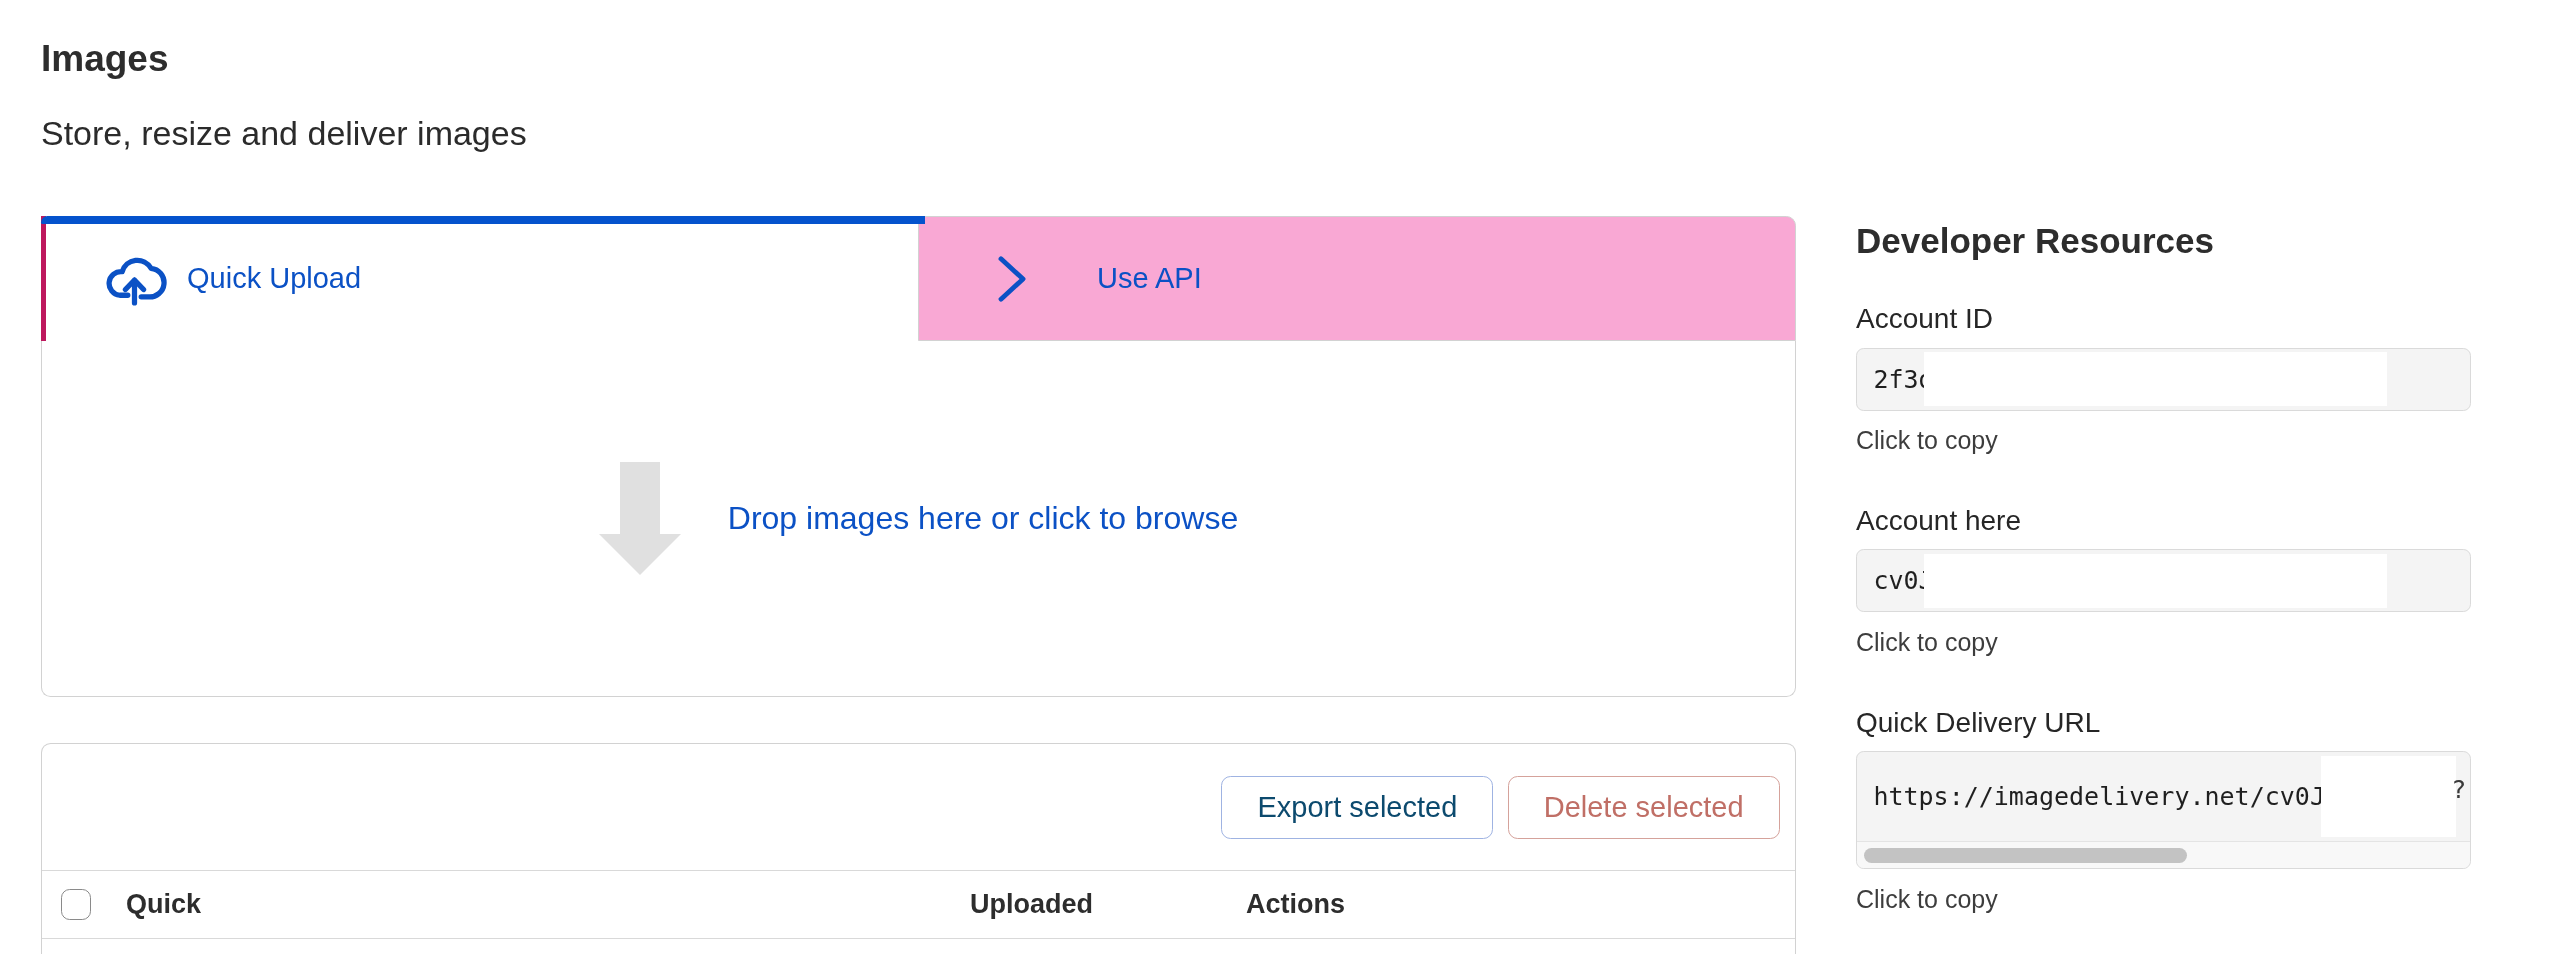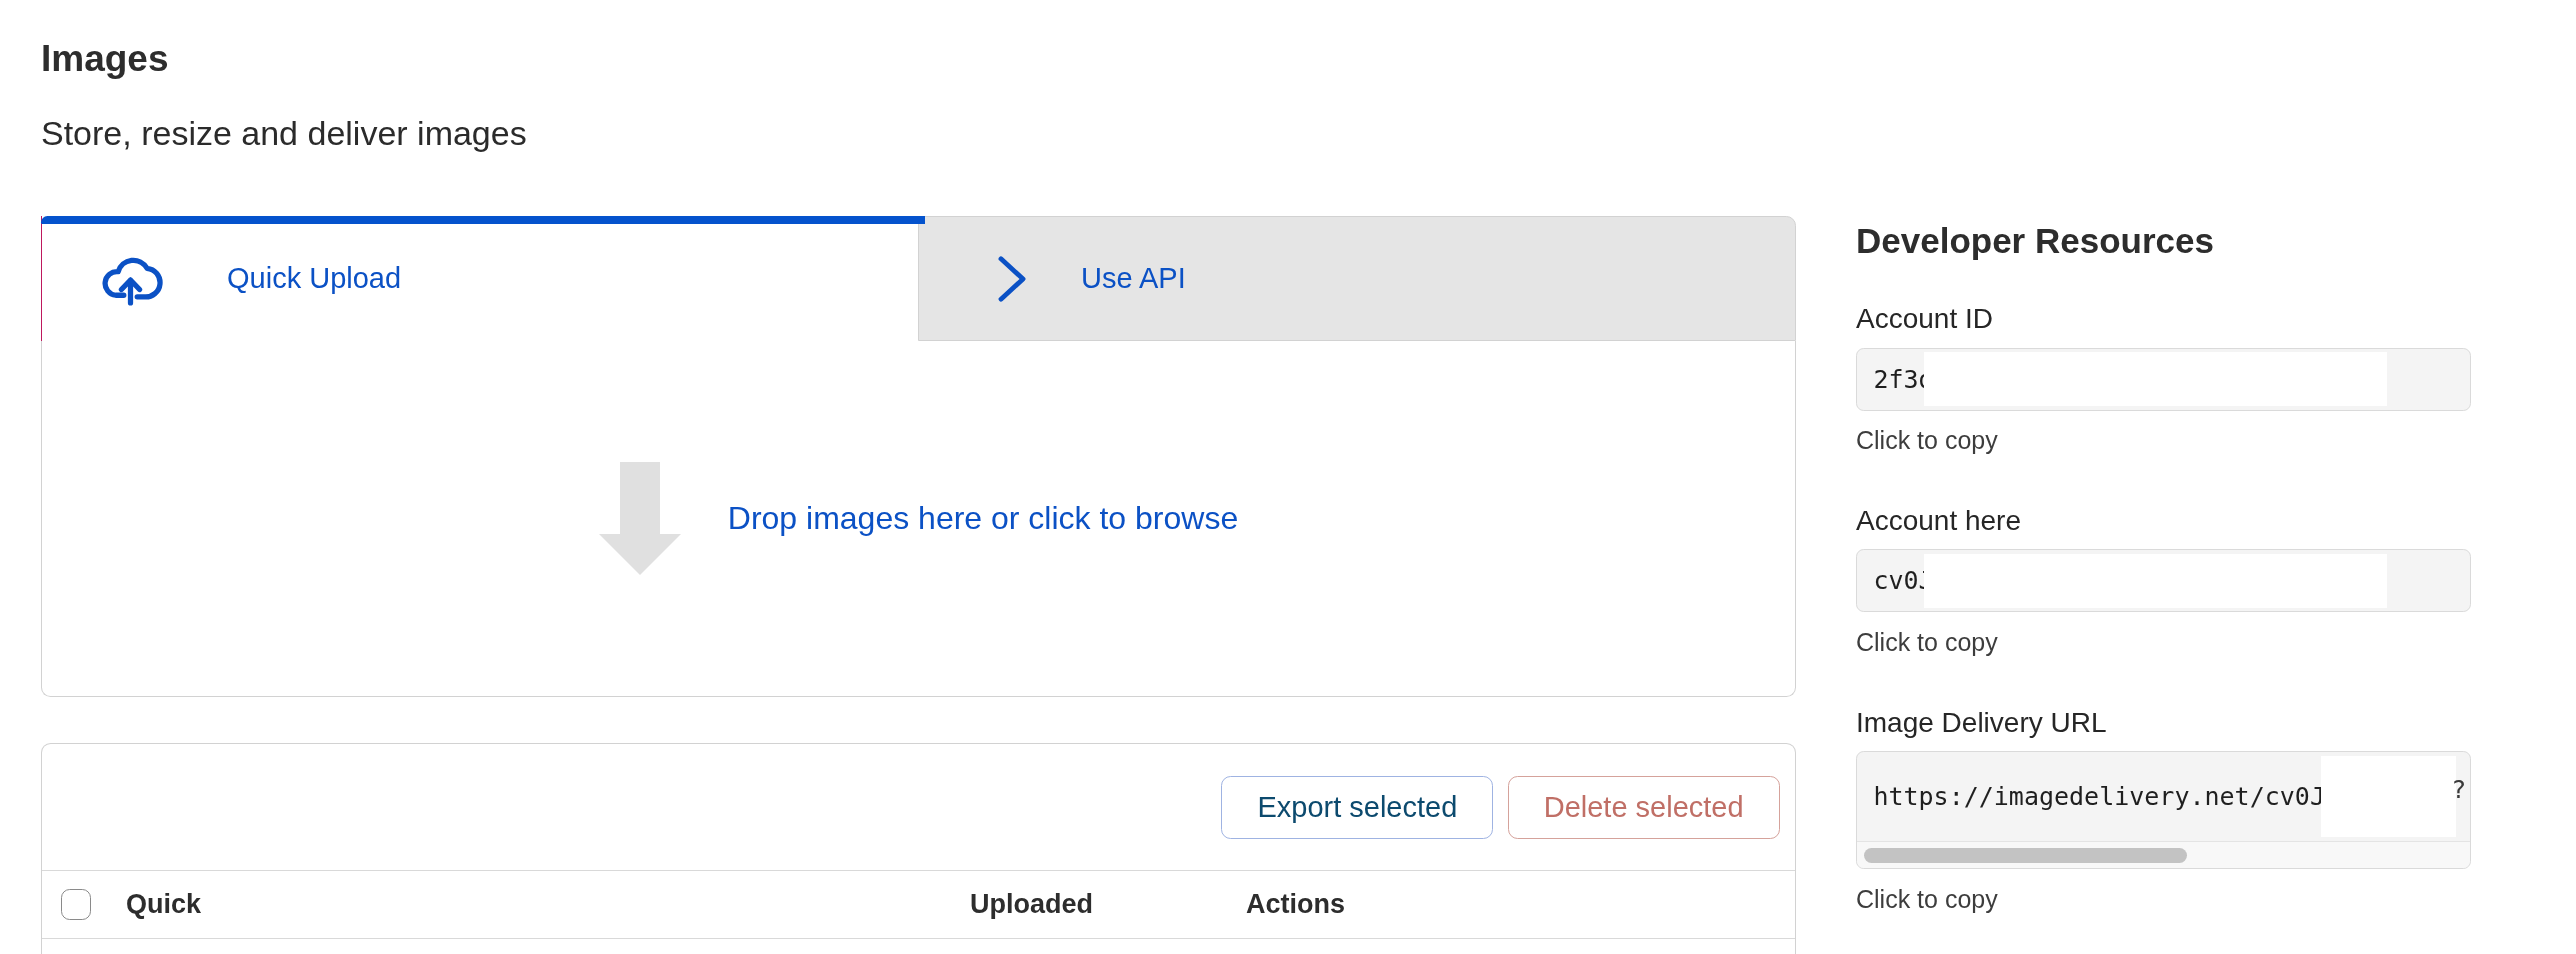--- a/index.html
+++ b/index.html
@@ -9,24 +9,24 @@
 
   
   .page-title { position:absolute; left:41px; top:38px; font-size:37px; font-weight:700; color:#2d2d2d; }
   .page-subtitle { position:absolute; left:41px; top:114px; font-size:34px; font-weight:400; color:#2b2b2b; }
 
   
   #upload-panel { position:absolute; left:41px; top:216px; width:1755px; }
   #tab-accent-bar { position:absolute; left:0; top:0; width:884px; height:7.7px;
                     border-radius:7.7px 0 0 1.9px; z-index:3; }
   .tab-row { display:flex; height:125px; }
-  .tab-active { width:877px; background:#fff; border-left:1px solid #be185d;
-                display:flex; align-items:center; padding-left:56px; gap:64px; cursor:pointer; }
-  .tab-inactive { flex:1; background:#e5e5e5; border:1px solid #d2d2d2; border-top-right-radius:9.6px;
-                  display:flex; align-items:center; padding-left:77px; gap:52px; cursor:pointer; }
+  .tab-active { width:877px; background:#fff; border-left:5px solid #be185d;
+                display:flex; align-items:center; padding-left:56px; gap:20px; cursor:pointer; }
+  .tab-inactive { flex:1; background:#f9a8d4; border:1px solid #d2d2d2; border-top-right-radius:9.6px;
+                  display:flex; align-items:center; padding-left:77px; gap:68px; cursor:pointer; }
   .tab-label { font-size:29px; }
   .drop-zone { height:356px; border:1px solid #d2d2d2; border-top:none;
                border-radius:0 0 9.6px 9.6px; background:#fff;
                display:flex; align-items:center; justify-content:center; gap:46px; cursor:pointer; }
   .drop-label { font-size:32px; }
 
   
   .drop-arrow { width:83px; height:114px; position:relative; }
   .drop-arrow .shaft { position:absolute; left:21px; top:0; width:40px; height:73px; background:#e0e0e0; }
   .drop-arrow .head { position:absolute; left:0; top:72px; width:0; height:0;
@@ -139,21 +139,21 @@
     </div>
     <div class="copy-hint">Click to copy</div>
 
     <div class="res-label gap-lg" style="margin-top:50px;">Account here</div>
     <div class="code-box">
       <span class="code-text">cv0J</span>
       <span class="redact redact-short"></span>
     </div>
     <div class="copy-hint">Click to copy</div>
 
-    <div class="res-label" style="margin-top:50px;">Image Delivery URL</div>
+    <div class="res-label" style="margin-top:50px;">Quick Delivery URL</div>
     <div class="code-box tall">
       <div class="code-line">
         <span class="code-text">https://imagedelivery.net/cv0JSj</span>
         <span class="redact-url"></span>
         <span class="tail-frag">?</span>
       </div>
       <div class="scroll-strip">
         <span class="scroll-thumb"></span>
       </div>
     </div>

